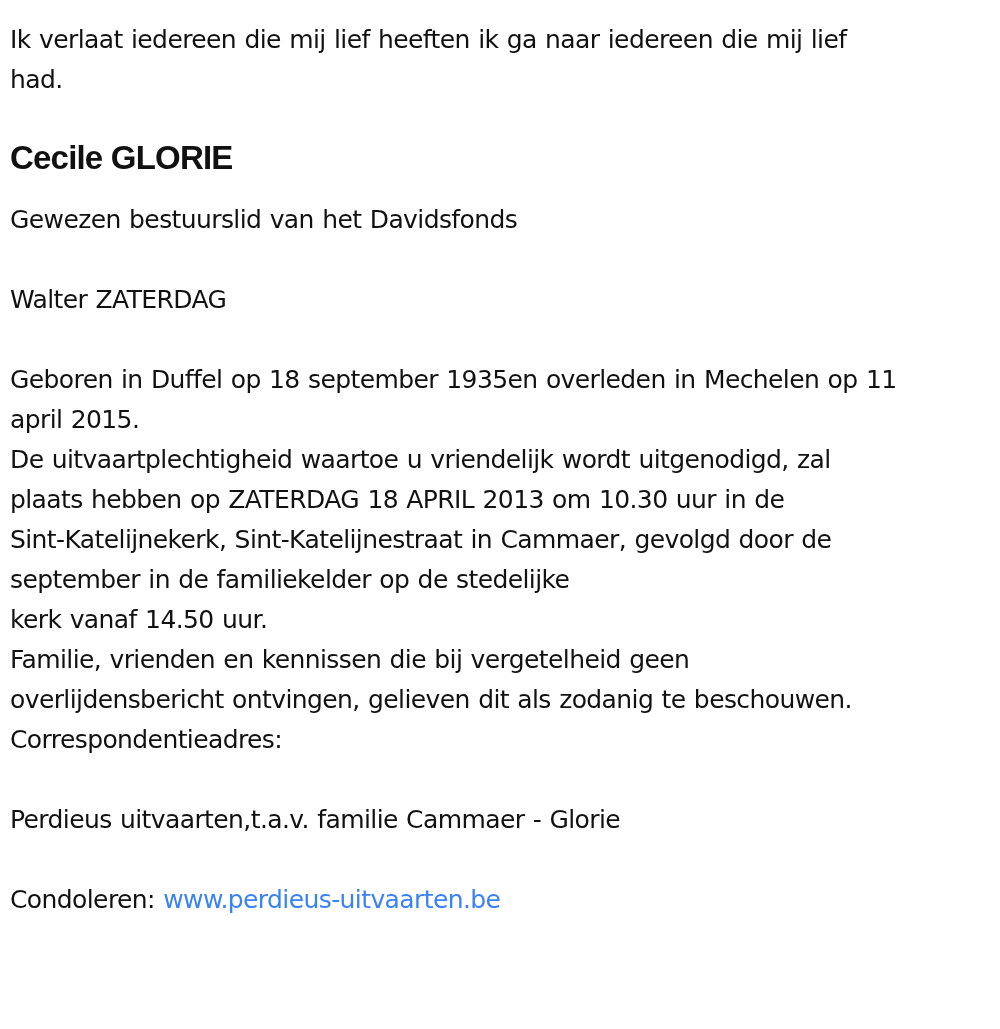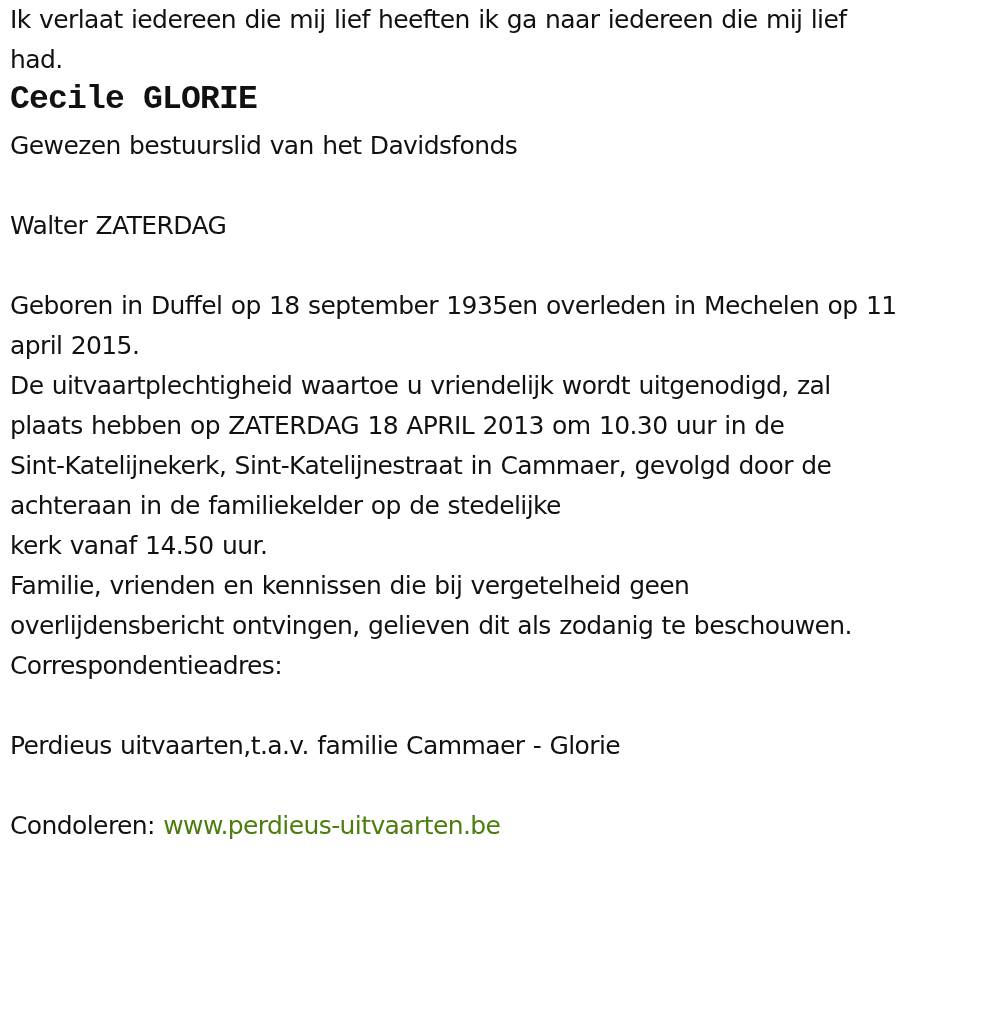--- a/index.html
+++ b/index.html
@@ -9,49 +9,50 @@
     }
     body {
       width: 1000px;
       height: 1029px;
       overflow: hidden;
       color: #111111;
       font-family: "DejaVu Sans", sans-serif;
     }
     .page {
       position: relative;
-      padding: 0 0 0 10px;
+      padding: 20px 0 0 10px;
       width: 980px;
     }
     .line {
       font-size: 25px;
       line-height: 40px;
       height: 40px;
       white-space: nowrap;
       letter-spacing: -0.6px;
       word-spacing: 1px;
       transform-origin: left center;
     }
     .blank {
       height: 40px;
     }
     .name {
-      font-family: Liberation Mono, monospace;
+      font-family: Liberation Sans, sans-serif;
       font-weight: bold;
       font-size: 33px;
       line-height: 40px;
       height: 40px;
+      margin-top: 38px;
       letter-spacing: -0.8px;
       white-space: nowrap;
     }
     .subtitle {
-      margin-top: 6px;
+      margin-top: 22px;
     }
     .link {
-      color: #4d7c0f;
+      color: #3b82f6;
       text-decoration: none;
       margin-top: 24px;
     }
   </style>
 </head>
 <body>
 
 <div class="page">
 
   <div class="line">Ik verlaat iedereen die mij lief heeften ik ga naar iedereen die mij lief</div>
@@ -64,21 +65,21 @@
 
   <div class="line">Walter ZATERDAG</div>
 
   <div class="blank"></div>
 
   <div class="line">Geboren in Duffel op 18 september 1935en overleden in Mechelen op 11</div>
   <div class="line">april 2015.</div>
   <div class="line">De uitvaartplechtigheid waartoe u vriendelijk wordt uitgenodigd, zal</div>
   <div class="line">plaats hebben op ZATERDAG 18 APRIL 2013 om 10.30 uur in de</div>
   <div class="line">Sint-Katelijnekerk, Sint-Katelijnestraat in Cammaer, gevolgd door de</div>
-  <div class="line">achteraan in de familiekelder op de stedelijke</div>
+  <div class="line">september in de familiekelder op de stedelijke</div>
   <div class="line">kerk vanaf 14.50 uur.</div>
   <div class="line">Familie, vrienden en kennissen die bij vergetelheid geen</div>
   <div class="line">overlijdensbericht ontvingen, gelieven dit als zodanig te beschouwen.</div>
   <div class="line">Correspondentieadres:</div>
 
   <div class="blank"></div>
 
   <div class="line">Perdieus uitvaarten,t.a.v. familie Cammaer - Glorie</div>
 
   <div class="blank"></div>

